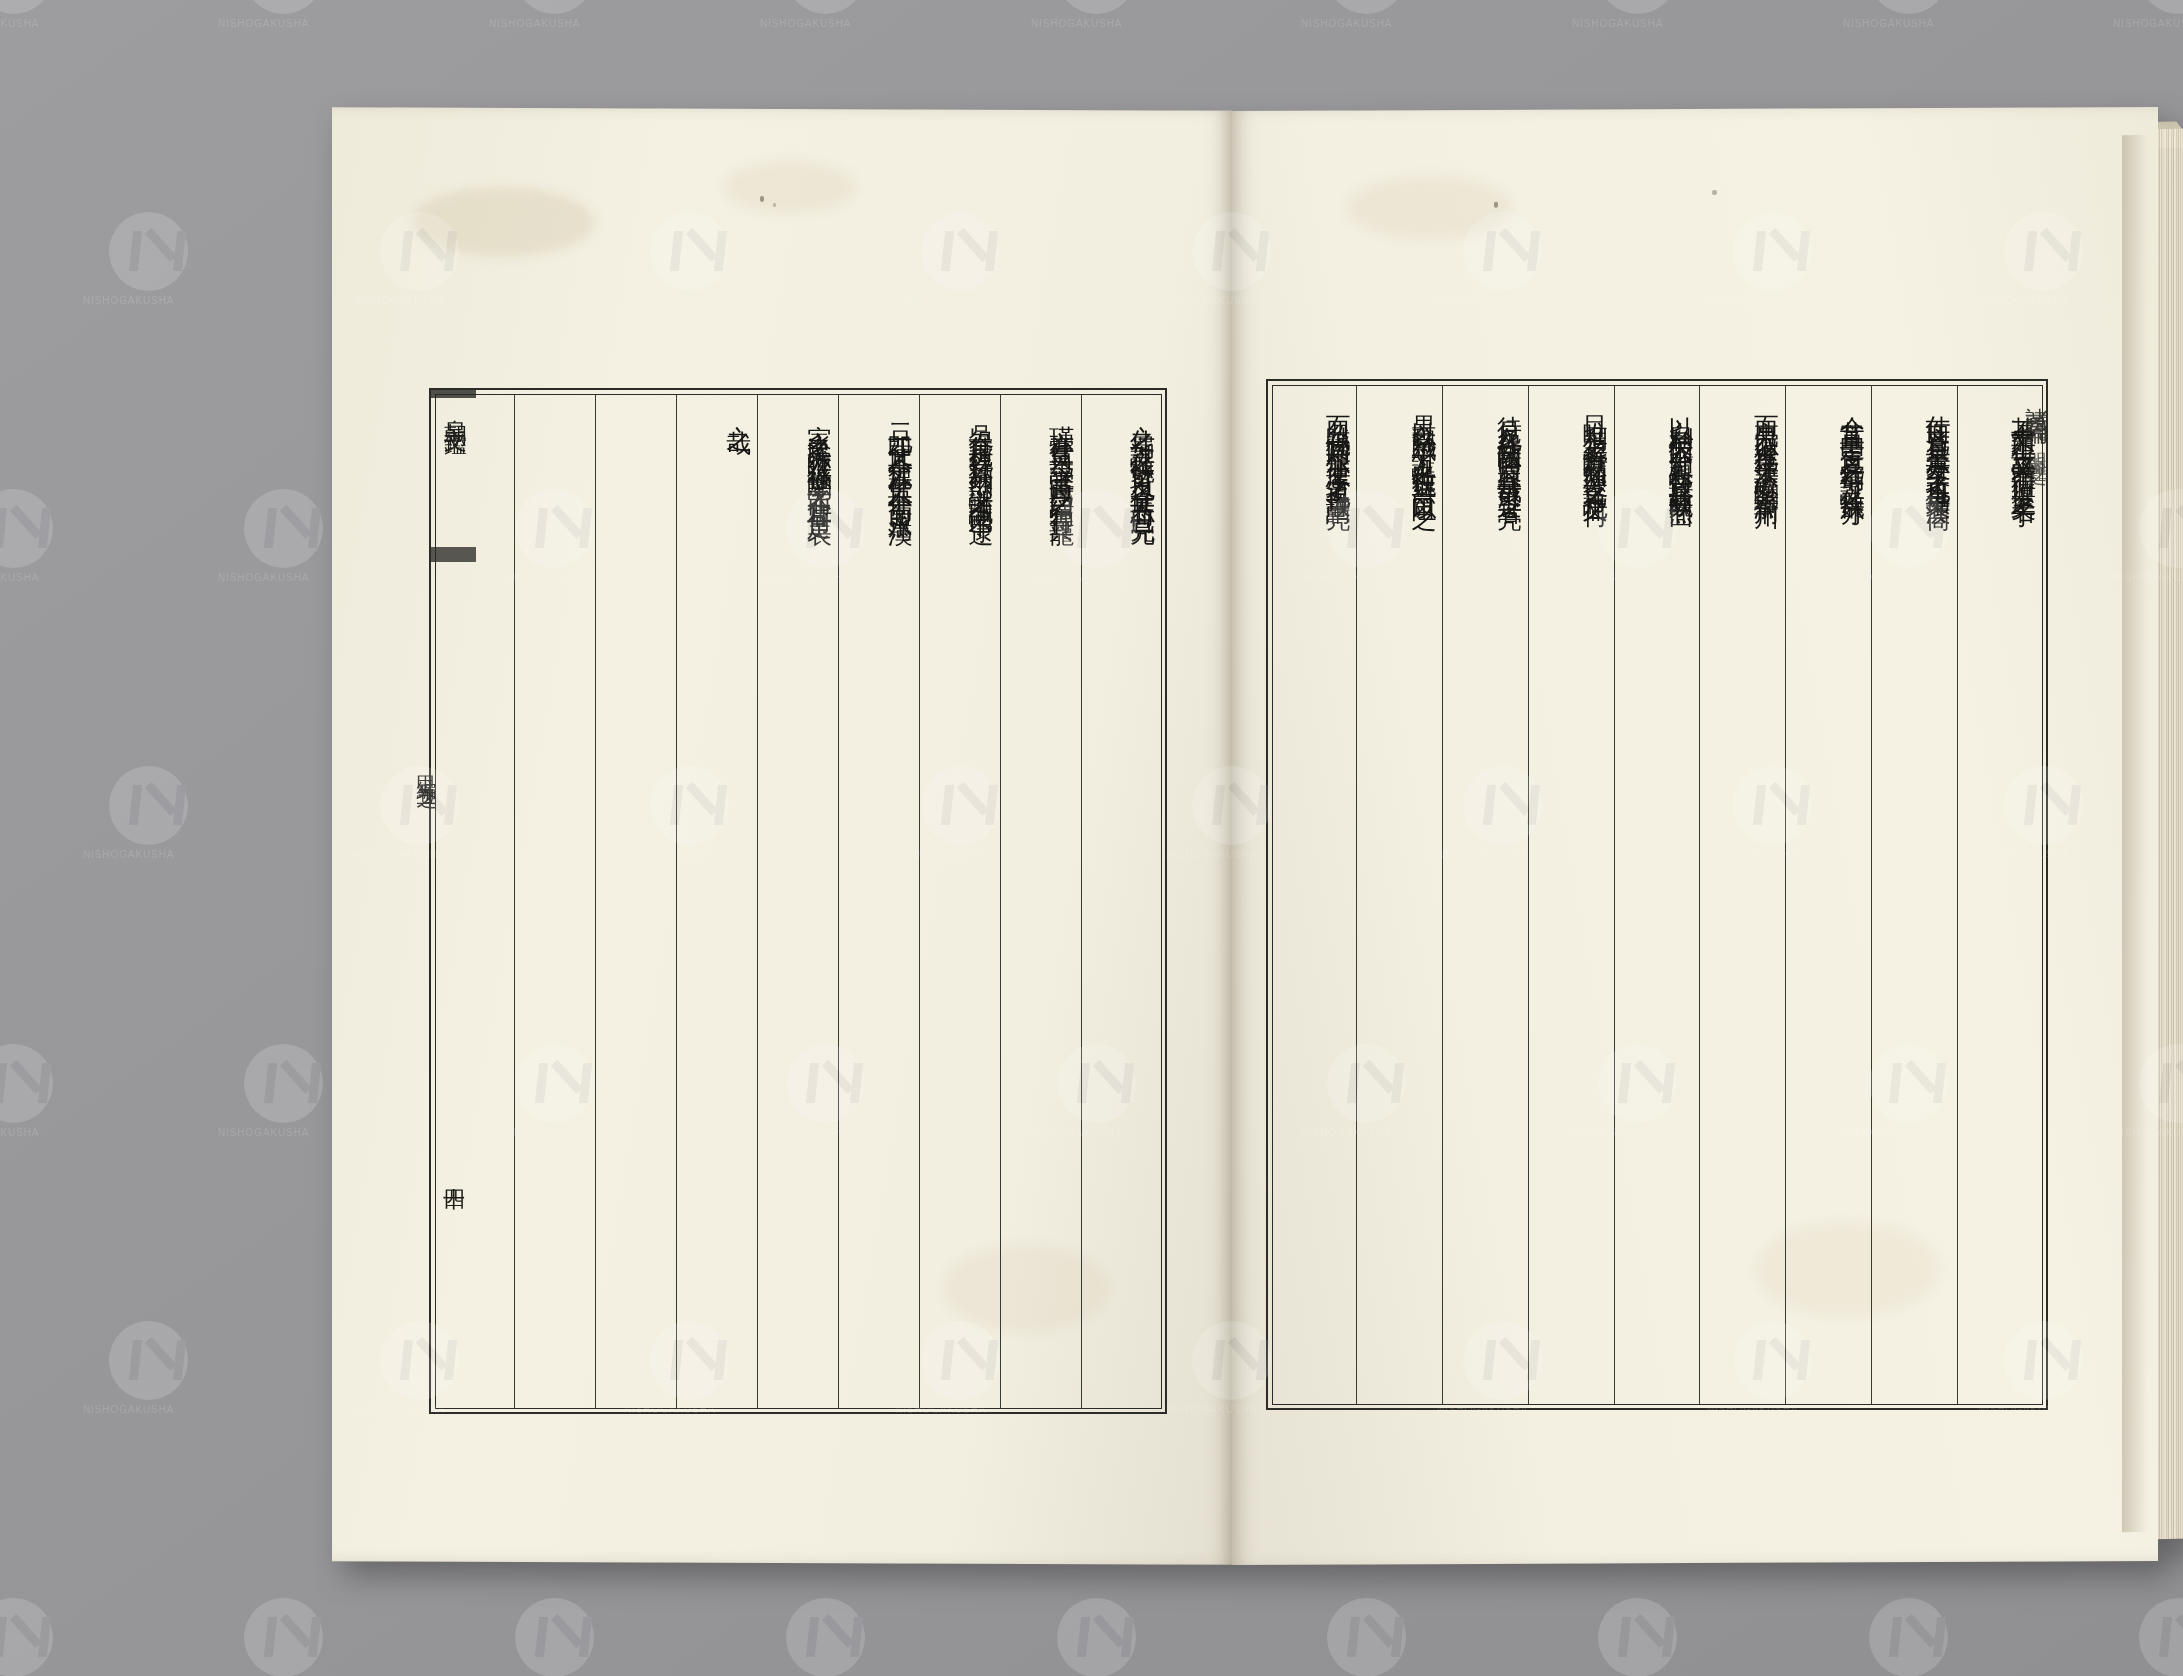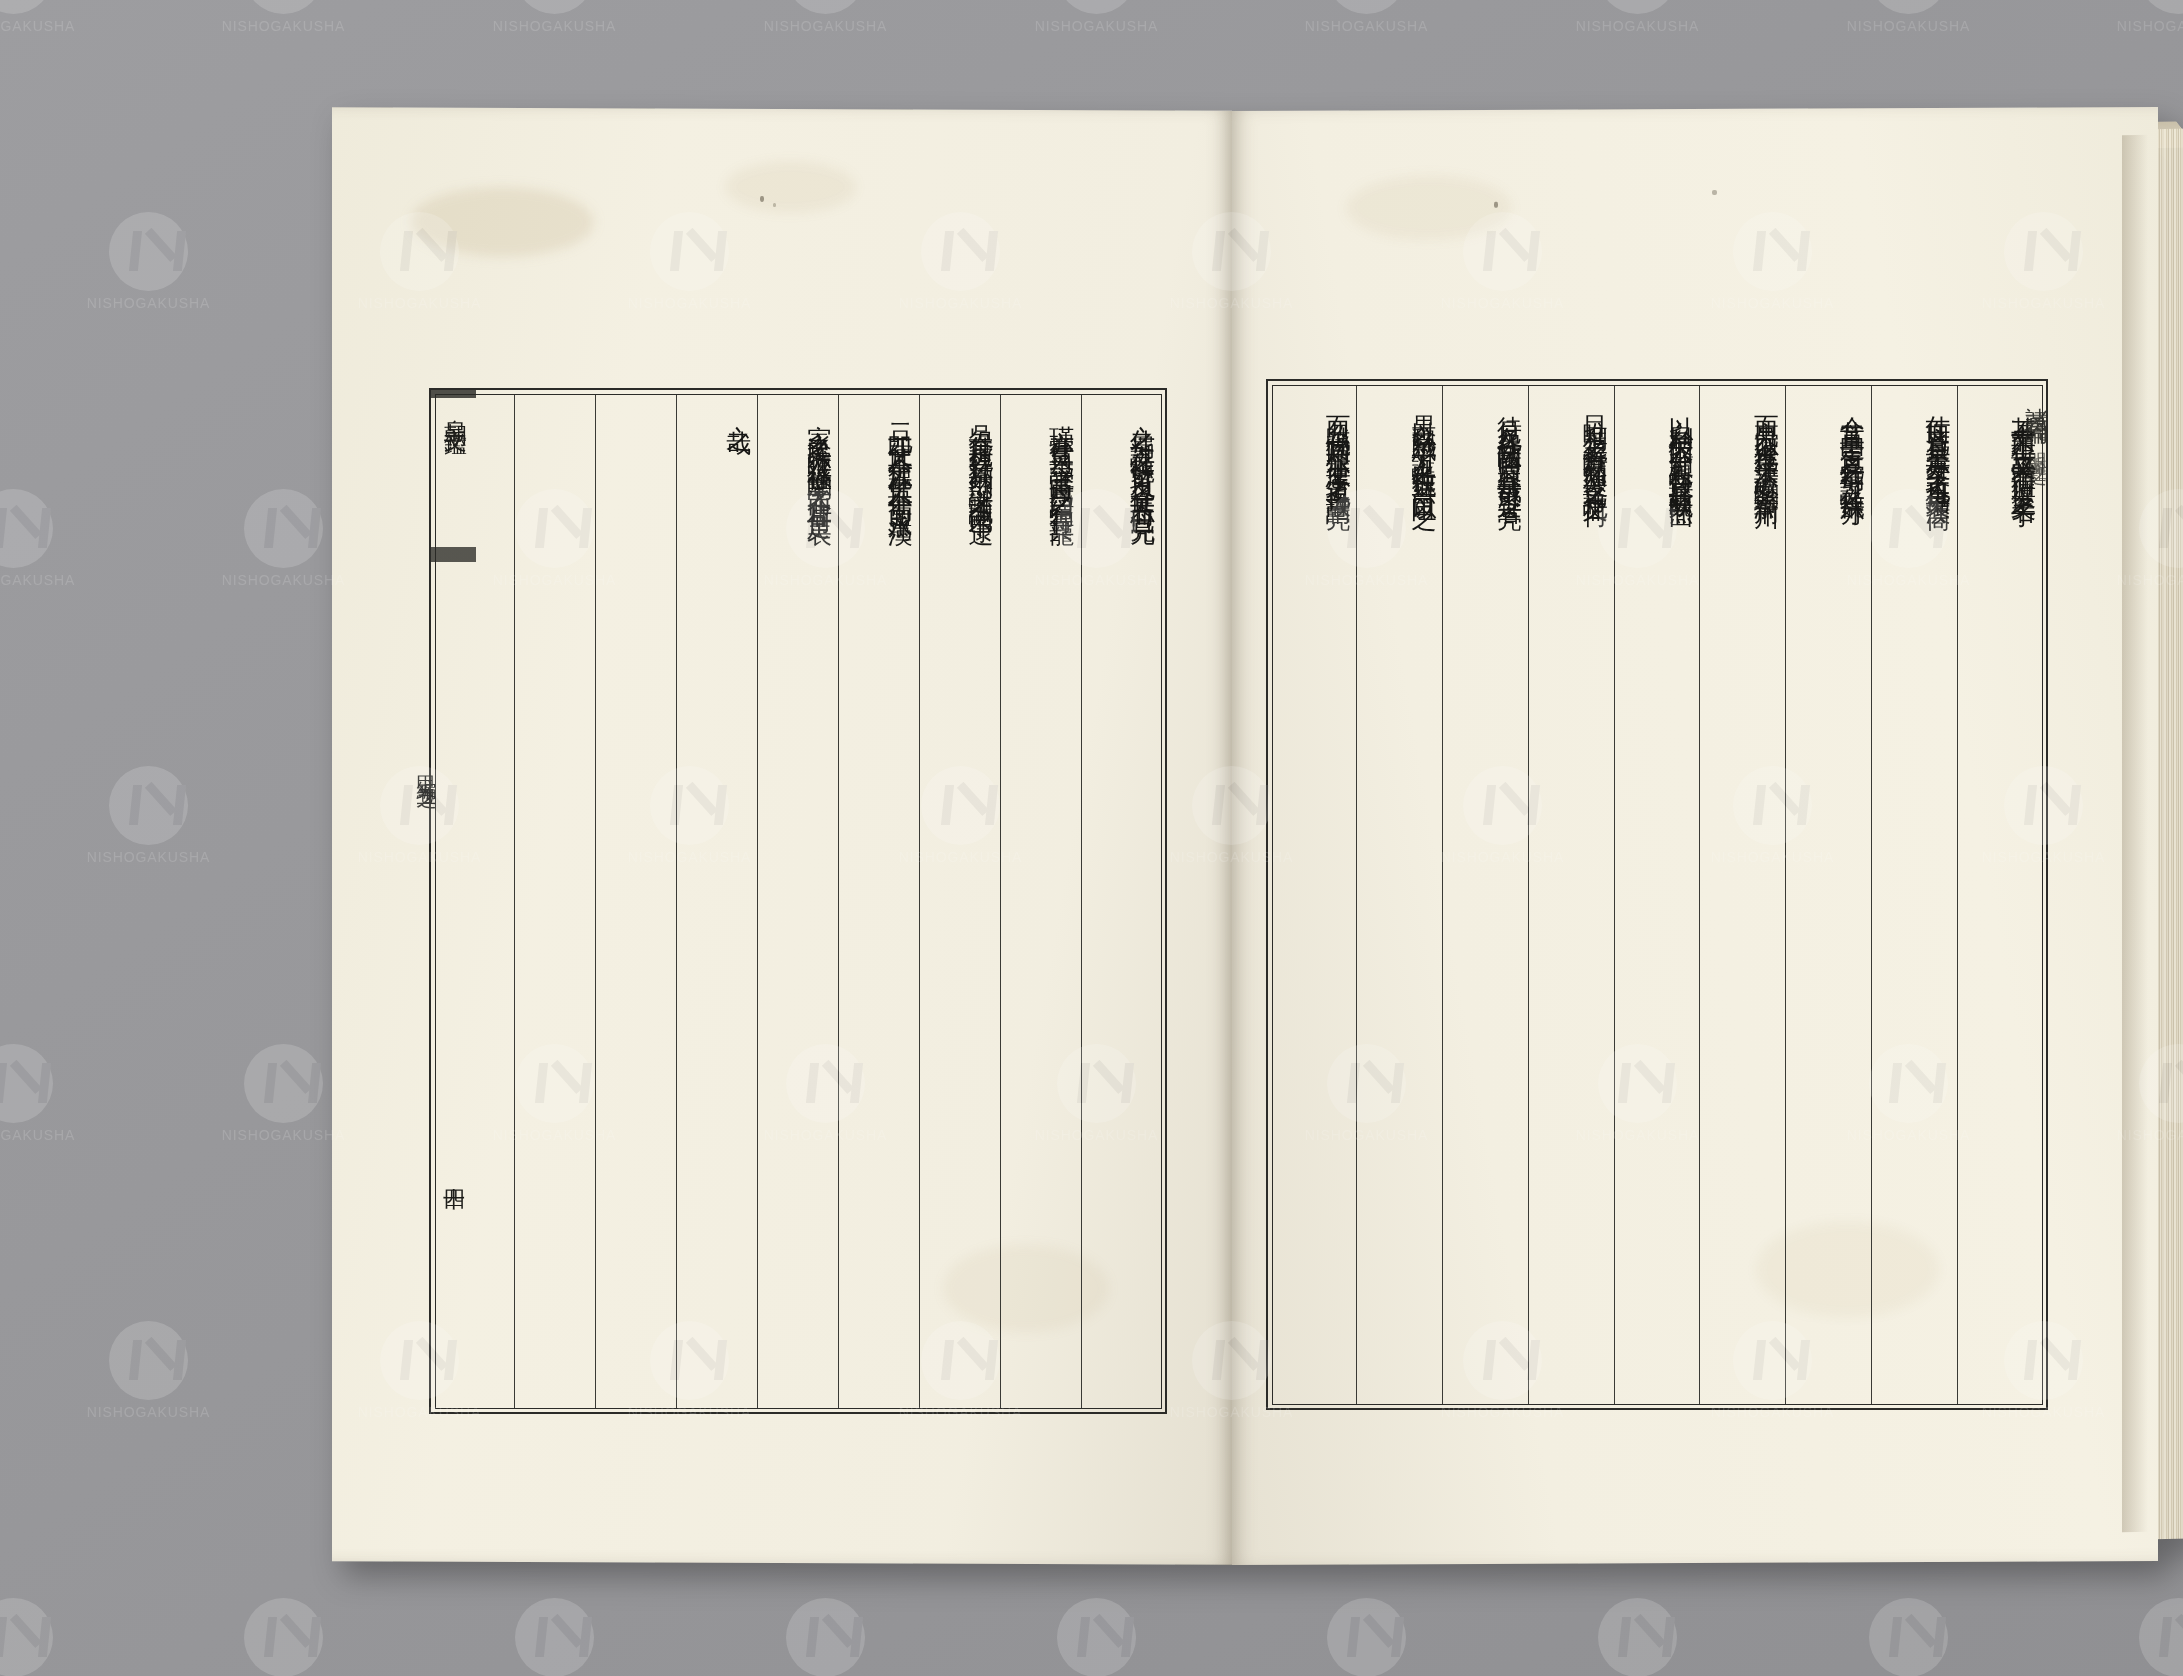--- a/index.html
+++ b/index.html
@@ -56,23 +56,23 @@
   .wm .mark::after {
     content: "";
     position: absolute;
     left: 21px; top: 23px;
     width: 38px; height: 32px;
     border-top: 9.6px solid #b9b9bc;
     transform: rotate(48deg);
     transform-origin: center;
   }
   .wm .wmtext {
-    text-align: center;
+    text-align: left;
     font-family: "Liberation Sans", sans-serif;
-    font-size: 14px;
+    font-size: 10px;
     letter-spacing: 0.9px;
     color: #ffffff;
     opacity: 0.5;
     margin-top: 3.5px;
   }
 
   
   #book {
     position: absolute;
     left: 332px;

